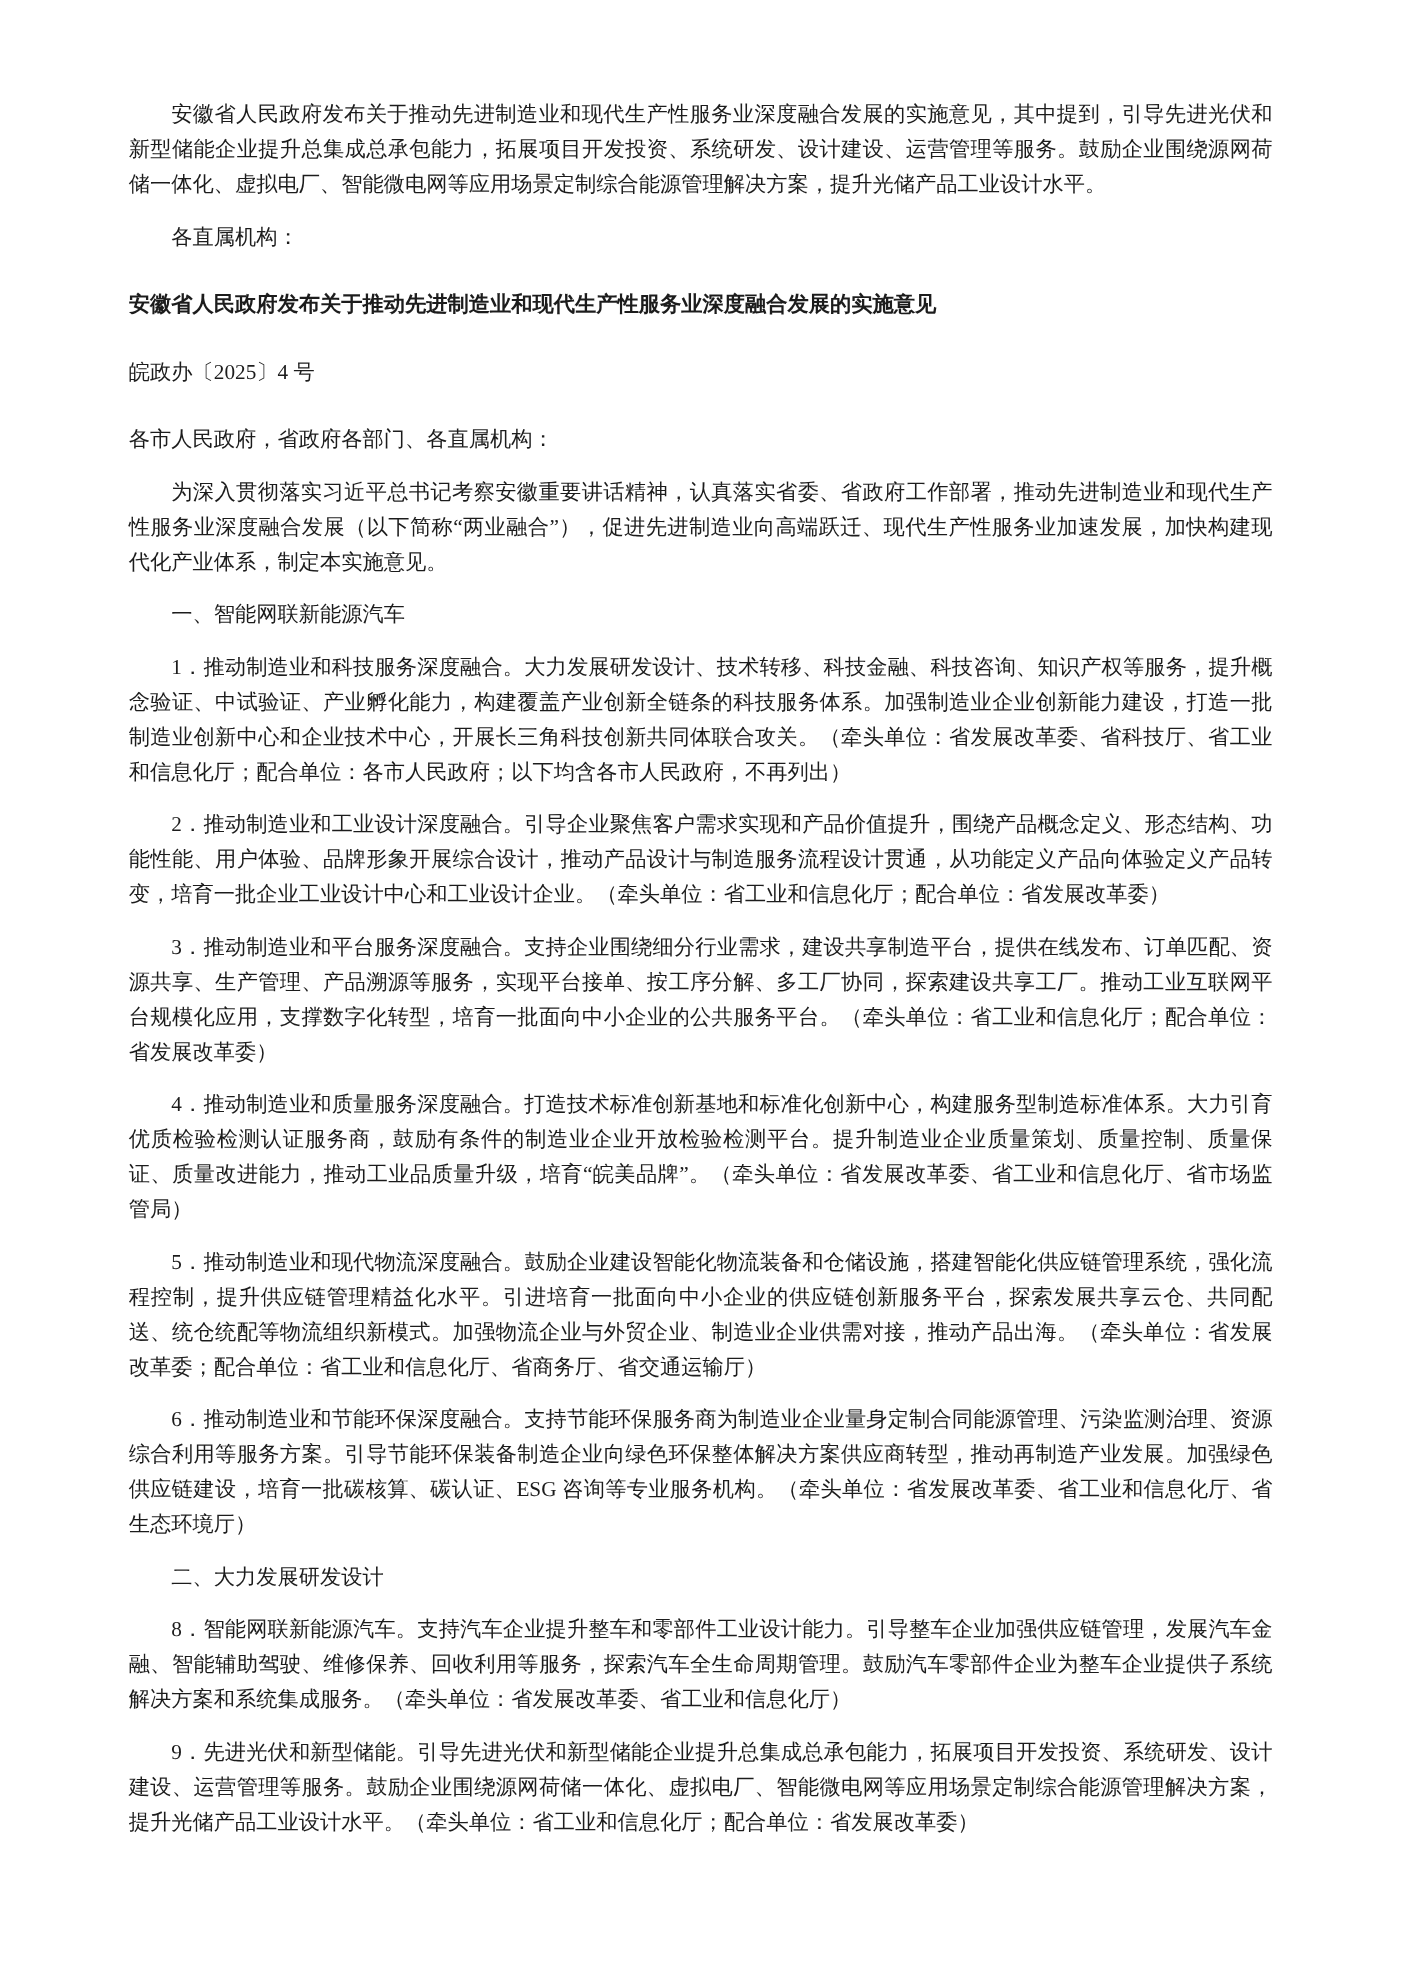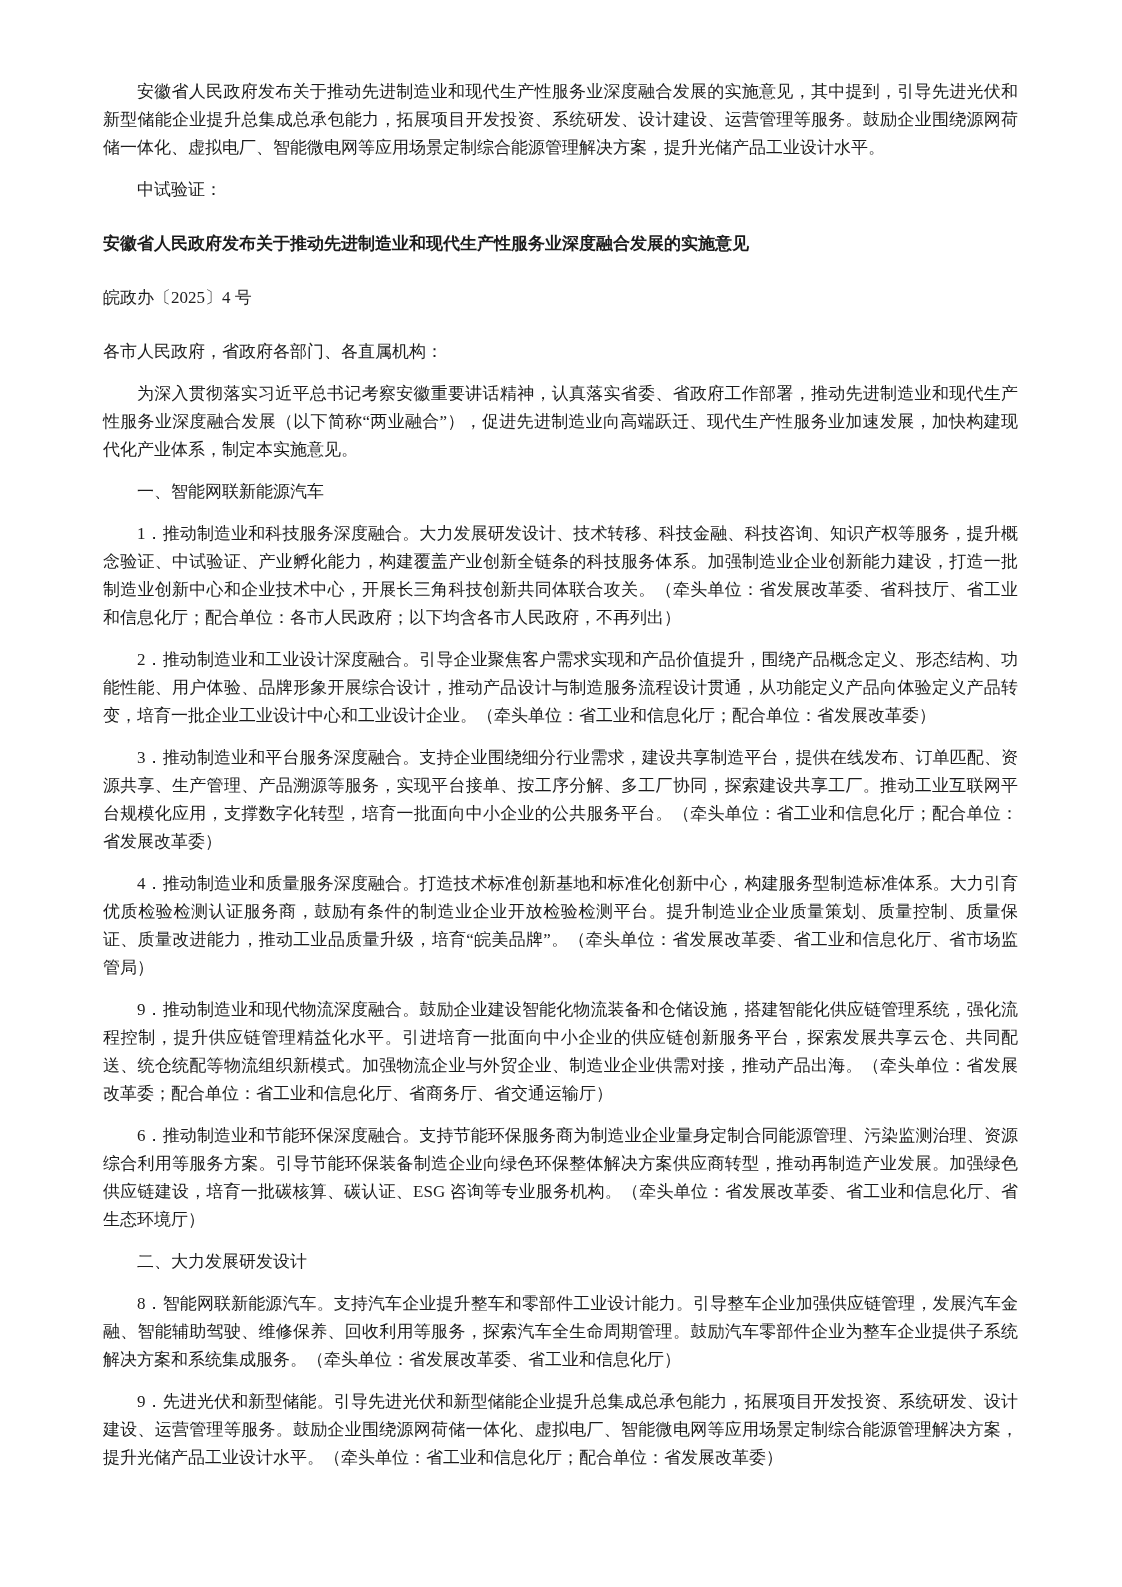--- a/index.html
+++ b/index.html
@@ -42,30 +42,30 @@
   .salutation {
     text-indent: 0 !important;
     margin: 26px 0 14px 0 !important;
   }
 </style>
 </head>
 <body>
 
 <div class="doc">
   <p>安徽省人民政府发布关于推动先进制造业和现代生产性服务业深度融合发展的实施意见，其中提到，引导先进光伏和新型储能企业提升总集成总承包能力，拓展项目开发投资、系统研发、设计建设、运营管理等服务。鼓励企业围绕源网荷储一体化、虚拟电厂、智能微电网等应用场景定制综合能源管理解决方案，提升光储产品工业设计水平。</p>
-  <p>中试验证：</p>
+  <p>各直属机构：</p>
   <p class="doc-title">安徽省人民政府发布关于推动先进制造业和现代生产性服务业深度融合发展的实施意见</p>
   <p class="doc-number">皖政办〔2025〕4 号</p>
   <p class="salutation">各市人民政府，省政府各部门、各直属机构：</p>
   <p>为深入贯彻落实习近平总书记考察安徽重要讲话精神，认真落实省委、省政府工作部署，推动先进制造业和现代生产性服务业深度融合发展（以下简称“两业融合”），促进先进制造业向高端跃迁、现代生产性服务业加速发展，加快构建现代化产业体系，制定本实施意见。</p>
 
   <p>一、智能网联新能源汽车</p>
   <p>1．推动制造业和科技服务深度融合。大力发展研发设计、技术转移、科技金融、科技咨询、知识产权等服务，提升概念验证、中试验证、产业孵化能力，构建覆盖产业创新全链条的科技服务体系。加强制造业企业创新能力建设，打造一批制造业创新中心和企业技术中心，开展长三角科技创新共同体联合攻关。（牵头单位：省发展改革委、省科技厅、省工业和信息化厅；配合单位：各市人民政府；以下均含各市人民政府，不再列出）</p>
   <p>2．推动制造业和工业设计深度融合。引导企业聚焦客户需求实现和产品价值提升，围绕产品概念定义、形态结构、功能性能、用户体验、品牌形象开展综合设计，推动产品设计与制造服务流程设计贯通，从功能定义产品向体验定义产品转变，培育一批企业工业设计中心和工业设计企业。（牵头单位：省工业和信息化厅；配合单位：省发展改革委）</p>
   <p>3．推动制造业和平台服务深度融合。支持企业围绕细分行业需求，建设共享制造平台，提供在线发布、订单匹配、资源共享、生产管理、产品溯源等服务，实现平台接单、按工序分解、多工厂协同，探索建设共享工厂。推动工业互联网平台规模化应用，支撑数字化转型，培育一批面向中小企业的公共服务平台。（牵头单位：省工业和信息化厅；配合单位：省发展改革委）</p>
   <p>4．推动制造业和质量服务深度融合。打造技术标准创新基地和标准化创新中心，构建服务型制造标准体系。大力引育优质检验检测认证服务商，鼓励有条件的制造业企业开放检验检测平台。提升制造业企业质量策划、质量控制、质量保证、质量改进能力，推动工业品质量升级，培育“皖美品牌”。（牵头单位：省发展改革委、省工业和信息化厅、省市场监管局）</p>
-  <p>9．推动制造业和现代物流深度融合。鼓励企业建设智能化物流装备和仓储设施，搭建智能化供应链管理系统，强化流程控制，提升供应链管理精益化水平。引进培育一批面向中小企业的供应链创新服务平台，探索发展共享云仓、共同配送、统仓统配等物流组织新模式。加强物流企业与外贸企业、制造业企业供需对接，推动产品出海。（牵头单位：省发展改革委；配合单位：省工业和信息化厅、省商务厅、省交通运输厅）</p>
+  <p>5．推动制造业和现代物流深度融合。鼓励企业建设智能化物流装备和仓储设施，搭建智能化供应链管理系统，强化流程控制，提升供应链管理精益化水平。引进培育一批面向中小企业的供应链创新服务平台，探索发展共享云仓、共同配送、统仓统配等物流组织新模式。加强物流企业与外贸企业、制造业企业供需对接，推动产品出海。（牵头单位：省发展改革委；配合单位：省工业和信息化厅、省商务厅、省交通运输厅）</p>
   <p>6．推动制造业和节能环保深度融合。支持节能环保服务商为制造业企业量身定制合同能源管理、污染监测治理、资源综合利用等服务方案。引导节能环保装备制造企业向绿色环保整体解决方案供应商转型，推动再制造产业发展。加强绿色供应链建设，培育一批碳核算、碳认证、ESG 咨询等专业服务机构。（牵头单位：省发展改革委、省工业和信息化厅、省生态环境厅）</p>
 
   <p>二、大力发展研发设计</p>
   <p>8．智能网联新能源汽车。支持汽车企业提升整车和零部件工业设计能力。引导整车企业加强供应链管理，发展汽车金融、智能辅助驾驶、维修保养、回收利用等服务，探索汽车全生命周期管理。鼓励汽车零部件企业为整车企业提供子系统解决方案和系统集成服务。（牵头单位：省发展改革委、省工业和信息化厅）</p>
   <p>9．先进光伏和新型储能。引导先进光伏和新型储能企业提升总集成总承包能力，拓展项目开发投资、系统研发、设计建设、运营管理等服务。鼓励企业围绕源网荷储一体化、虚拟电厂、智能微电网等应用场景定制综合能源管理解决方案，提升光储产品工业设计水平。（牵头单位：省工业和信息化厅；配合单位：省发展改革委）</p>
 </div>
 
 </body></html>

